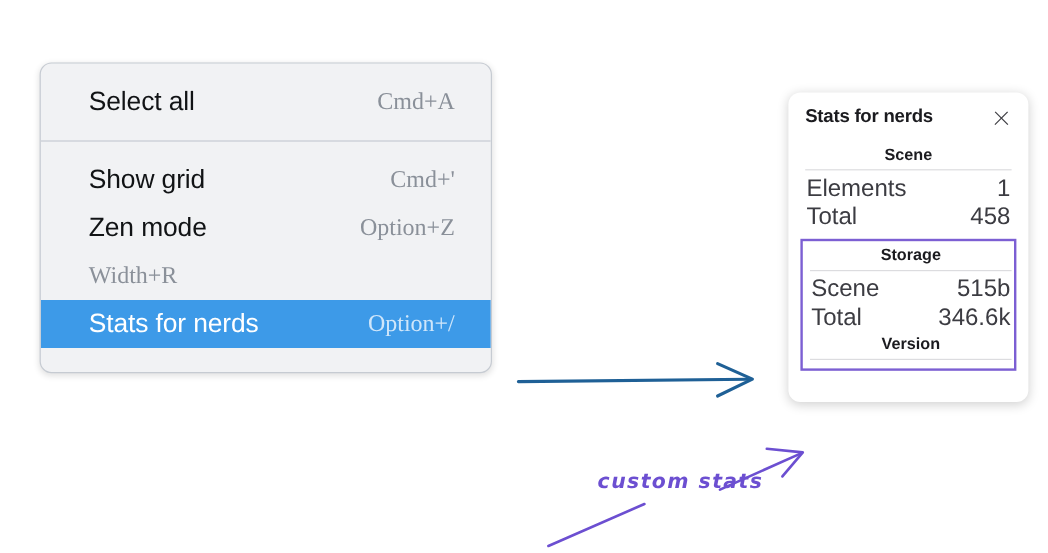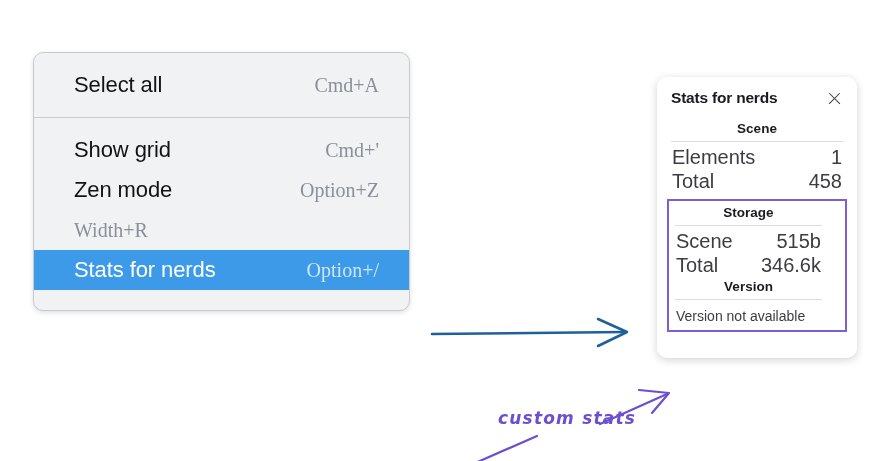--- a/index.html
+++ b/index.html
@@ -142,28 +142,28 @@
   .sp-note {
     font-size: 14px;
     color: #3c3c42;
     padding: 4px 3px 1px 3px;
     line-height: 18px;
     white-space: nowrap;
   }
   .sp-boxed {
     border: 2px solid #7c5fd3;
     margin: 6px -2px 12px -2px;
-    padding: 2px 21px 4px 4px;
+    padding: 2px 0 4px 4px;
     box-sizing: border-box;
   }
 
   
   .annotation-layer {
     position: absolute;
-    left: 0; top: 16px;
+    left: 0; top: 0;
     width: 873px;
     height: 344px;
     pointer-events: none;
   }
   .handwriting {
     position: absolute;
     left: 498px;
     top: 392px;
     font-family: "DejaVu Sans", sans-serif;
     font-size: 17px;
@@ -235,21 +235,20 @@
         <span class="sp-val">515b</span>
       </div>
       <div class="sp-row">
         <span class="sp-key">Total</span>
         <span class="sp-val">346.6k</span>
       </div>
     </div>
     <div>
       <div class="sp-section-title">Version</div>
       <div class="sp-rule"></div>
-      <div class="sp-note">Version not available</div>
     </div>
   </div>
 
 </div>
 
 <div class="annotation-layer">
   <svg width="873" height="461" viewBox="0 0 873 461">
 
     <g>
       <path d="M 432 318 L 624 316" stroke="#1f6096" stroke-width="2.6" fill="none" stroke-linecap="round"></path>

